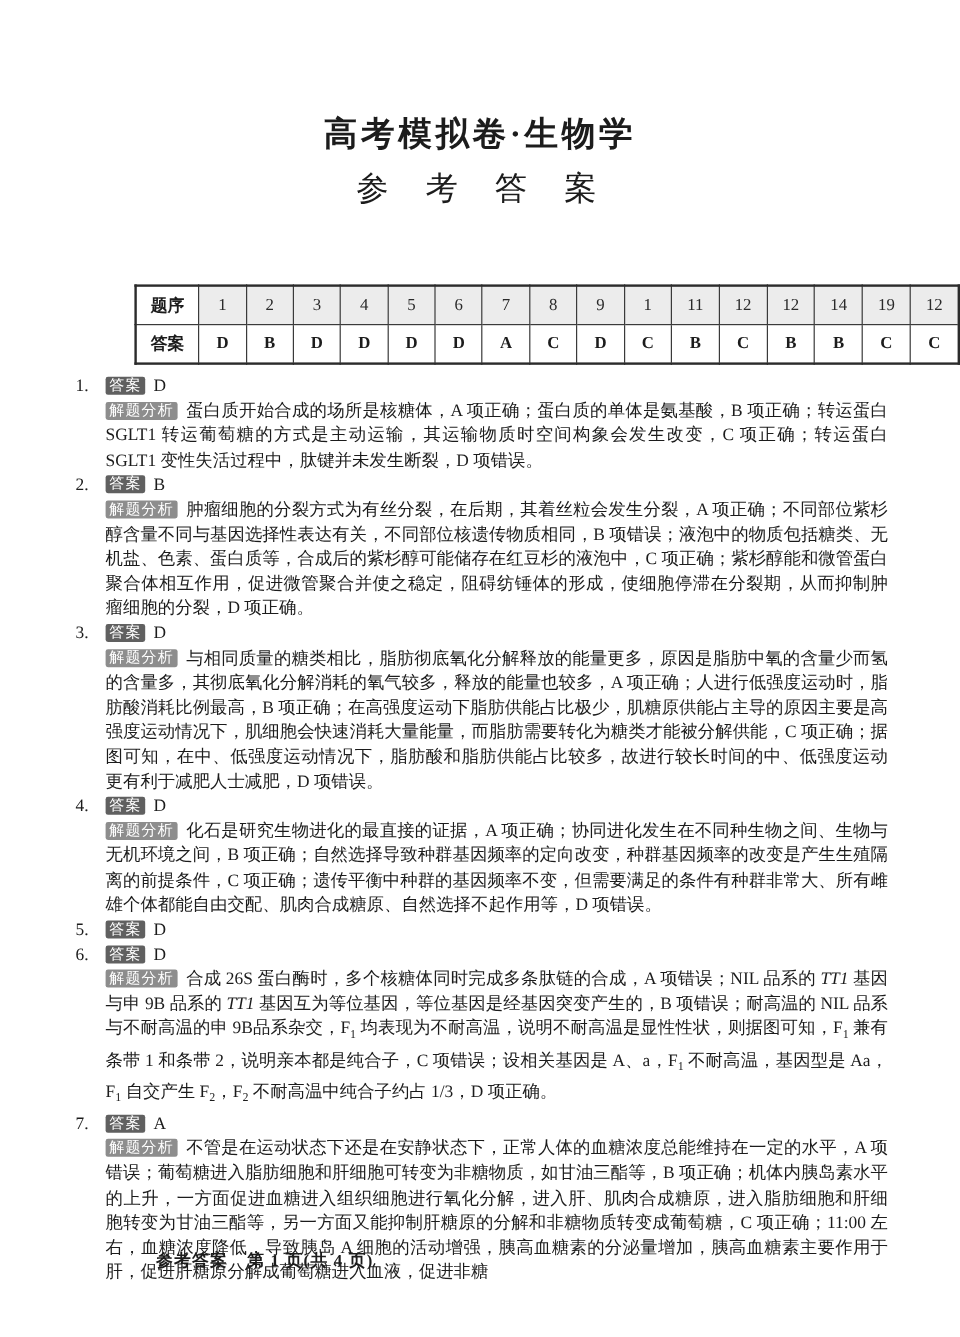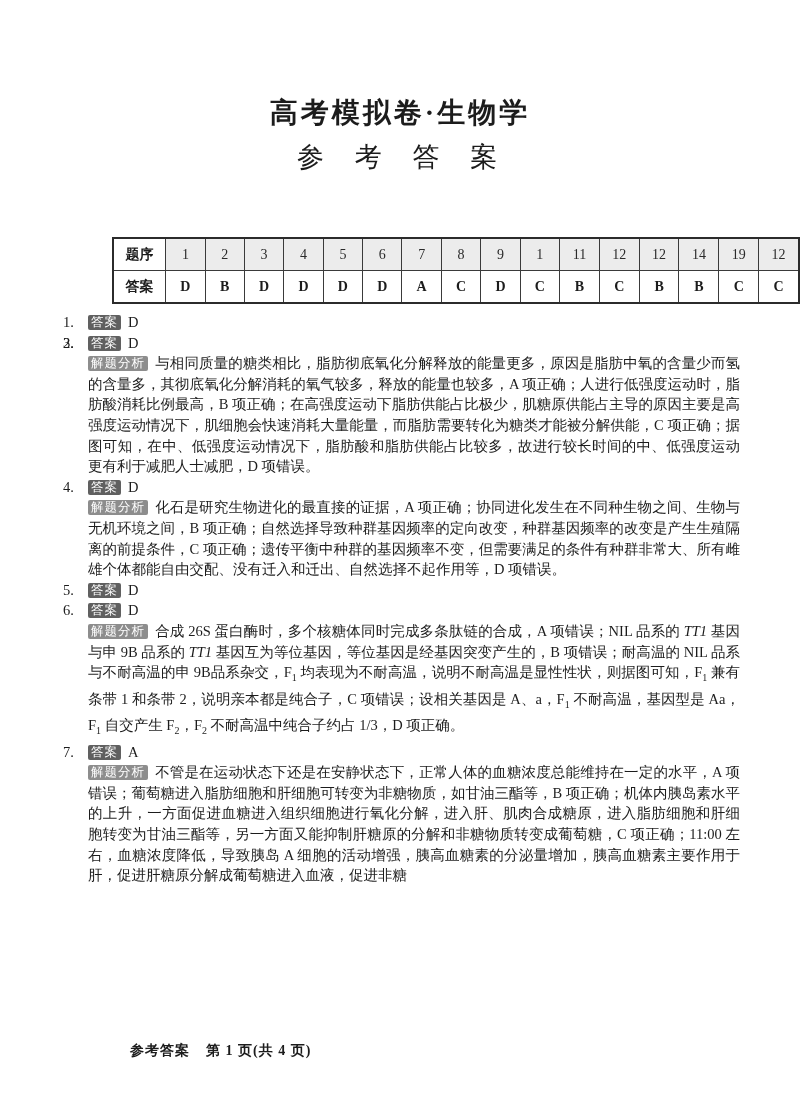--- a/index.html
+++ b/index.html
@@ -143,36 +143,39 @@
       <td class="ans-cell">C</td>
     </tr>
   </tbody>
     </table>
 
   <div class="sections">
 
     <div class="section">
       <span class="sec-num">1.</span>
       <div class="sec-head"><span class="badge badge-answer">答案</span><span class="answer-letter">D</span></div>
+      <div class="sec-body"><span class="badge badge-analysis">解题分析</span><span>蛋白质开始合成的场所是核糖体，A 项正确；蛋白质的单体是氨基酸，B 项正确；转运蛋白 SGLT1 转运葡萄糖的方式是主动运输，其运输物质时空间构象会发生改变，C 项正确；转运蛋白 SGLT1 变性失活过程中，肽键并未发生断裂，D 项错误。</span></div>
     </div>
 
     <div class="section">
       <span class="sec-num">2.</span>
+      <div class="sec-head"><span class="badge badge-answer">答案</span><span class="answer-letter">B</span></div>
+      <div class="sec-body"><span class="badge badge-analysis">解题分析</span><span>肿瘤细胞的分裂方式为有丝分裂，在后期，其着丝粒会发生分裂，A 项正确；不同部位紫杉醇含量不同与基因选择性表达有关，不同部位核遗传物质相同，B 项错误；液泡中的物质包括糖类、无机盐、色素、蛋白质等，合成后的紫杉醇可能储存在红豆杉的液泡中，C 项正确；紫杉醇能和微管蛋白聚合体相互作用，促进微管聚合并使之稳定，阻碍纺锤体的形成，使细胞停滞在分裂期，从而抑制肿瘤细胞的分裂，D 项正确。</span></div>
     </div>
 
     <div class="section">
       <span class="sec-num">3.</span>
       <div class="sec-head"><span class="badge badge-answer">答案</span><span class="answer-letter">D</span></div>
       <div class="sec-body"><span class="badge badge-analysis">解题分析</span><span>与相同质量的糖类相比，脂肪彻底氧化分解释放的能量更多，原因是脂肪中氧的含量少而氢的含量多，其彻底氧化分解消耗的氧气较多，释放的能量也较多，A 项正确；人进行低强度运动时，脂肪酸消耗比例最高，B 项正确；在高强度运动下脂肪供能占比极少，肌糖原供能占主导的原因主要是高强度运动情况下，肌细胞会快速消耗大量能量，而脂肪需要转化为糖类才能被分解供能，C 项正确；据图可知，在中、低强度运动情况下，脂肪酸和脂肪供能占比较多，故进行较长时间的中、低强度运动更有利于减肥人士减肥，D 项错误。</span></div>
     </div>
 
     <div class="section">
       <span class="sec-num">4.</span>
       <div class="sec-head"><span class="badge badge-answer">答案</span><span class="answer-letter">D</span></div>
-      <div class="sec-body"><span class="badge badge-analysis">解题分析</span><span>化石是研究生物进化的最直接的证据，A 项正确；协同进化发生在不同种生物之间、生物与无机环境之间，B 项正确；自然选择导致种群基因频率的定向改变，种群基因频率的改变是产生生殖隔离的前提条件，C 项正确；遗传平衡中种群的基因频率不变，但需要满足的条件有种群非常大、所有雌雄个体都能自由交配、没有迁入和迁出、自然选择不起作用等，D 项错误。</span></div>
+      <div class="sec-body"><span class="badge badge-analysis">解题分析</span><span>化石是研究生物进化的最直接的证据，A 项正确；协同进化发生在不同种生物之间、生物与无机环境之间，B 项正确；自然选择导致种群基因频率的定向改变，种群基因频率的改变是产生生殖隔离的前提条件，C 项正确；遗传平衡中种群的基因频率不变，但需要满足的条件有种群非常大、所有雌雄个体都能自由交配、肌肉合成糖原、自然选择不起作用等，D 项错误。</span></div>
     </div>
 
     <div class="section">
       <span class="sec-num">5.</span>
       <div class="sec-head"><span class="badge badge-answer">答案</span><span class="answer-letter">D</span></div>
     </div>
 
     <div class="section">
       <span class="sec-num">6.</span>
       <div class="sec-head"><span class="badge badge-answer">答案</span><span class="answer-letter">D</span></div>

